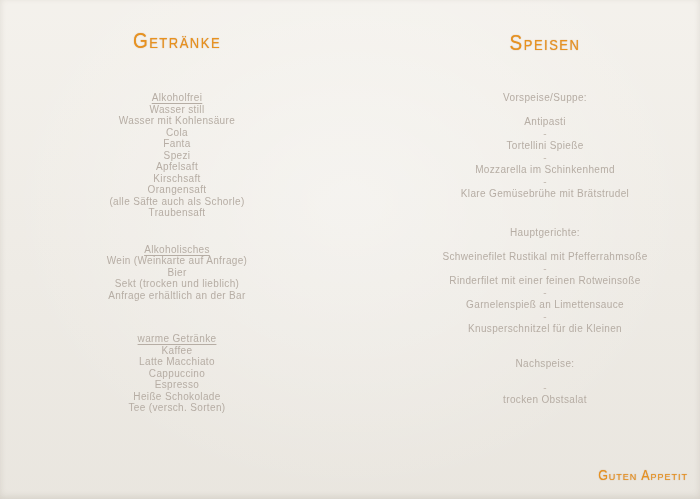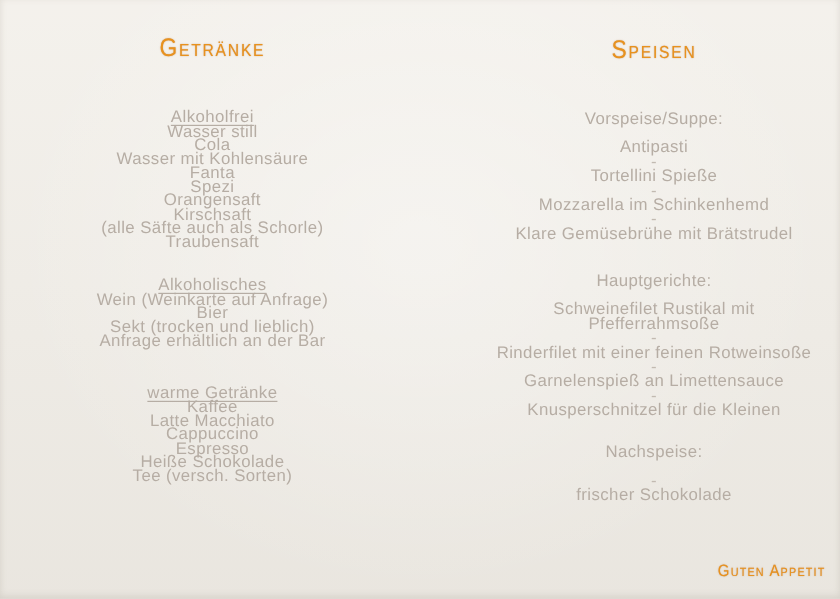--- a/index.html
+++ b/index.html
@@ -36,21 +36,21 @@
     font-weight: normal;
     font-size: 19px;
     line-height: 22px;
     letter-spacing: 1.5px;
     color: var(--accent);
     text-shadow: 0 0 1px rgba(165,85,15,0.55);
     transform: scaleY(1.12);
   }
   .col-left  .title-wrap { margin-top: 30px; }
   .col-right .title-wrap { margin-top: 32px; }
-  .section { font-size: 14px; letter-spacing: 0.35px; text-align: center; }
+  .section { font-size: 10px; letter-spacing: 0.35px; text-align: center; }
   .col-left  .section .line,
   .col-left  .section .sec-header { line-height: 11.5px; }
   .col-right .section .line,
   .col-right .section .sec-header { line-height: 12px; }
   .col-left  .section:nth-child(1) { margin-top: 40px; }
   .col-left  .section:nth-child(2) { margin-top: 25px; }
   .col-left  .section:nth-child(3) { margin-top: 32px; }
   .col-right .section:nth-child(1) { margin-top: 38px; }
   .col-right .section:nth-child(2) { margin-top: 27px; }
   .col-right .section:nth-child(3) { margin-top: 23px; }
@@ -78,26 +78,27 @@
 <div class="page">
 
   <div class="col col-left">
     <div class="title-wrap">
       <h1 class="title">Getränke</h1>
     </div>
     <div class="sections">
         <div class="section">
           <div class="sec-header underlined">Alkoholfrei</div>
           <div class="line">Wasser still</div>
+          <div class="line">Wasser mit Kohlensäure</div>
           <div class="line">Cola</div>
-          <div class="line">Wasser mit Kohlensäure</div>
           <div class="line">Fanta</div>
           <div class="line">Spezi</div>
+          <div class="line">Apfelsaft</div>
+          <div class="line">Kirschsaft</div>
           <div class="line">Orangensaft</div>
-          <div class="line">Kirschsaft</div>
           <div class="line">(alle Säfte auch als Schorle)</div>
           <div class="line">Traubensaft</div>
         </div>
         <div class="section">
           <div class="sec-header underlined">Alkoholisches</div>
           <div class="line">Wein (Weinkarte auf Anfrage)</div>
           <div class="line">Bier</div>
           <div class="line">Sekt (trocken und lieblich)</div>
           <div class="line">Anfrage erhältlich an der Bar</div>
         </div>
@@ -134,20 +135,20 @@
           <div class="line dash">-</div>
           <div class="line">Rinderfilet mit einer feinen Rotweinsoße</div>
           <div class="line dash">-</div>
           <div class="line">Garnelenspieß an Limettensauce</div>
           <div class="line dash">-</div>
           <div class="line">Knusperschnitzel für die Kleinen</div>
         </div>
         <div class="section">
           <div class="sec-header">Nachspeise:</div>
           <div class="line dash">-</div>
-          <div class="line">frischer Schokolade</div>
+          <div class="line">trocken Obstsalat</div>
         </div>
       </div>
   </div>
 
   <div class="footer">Guten Appetit</div>
 
 </div>
 
 </body></html>

